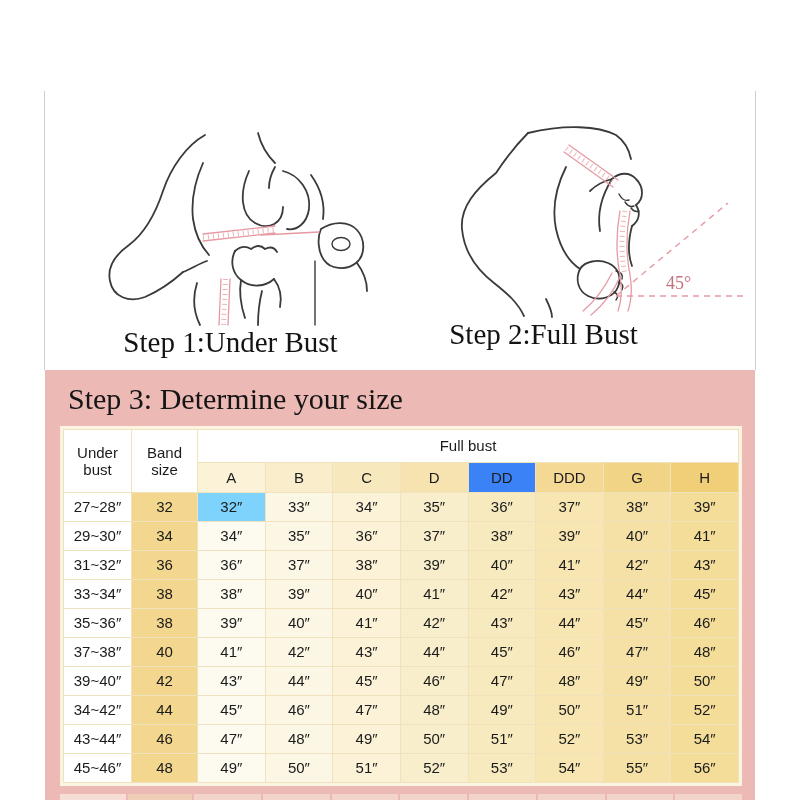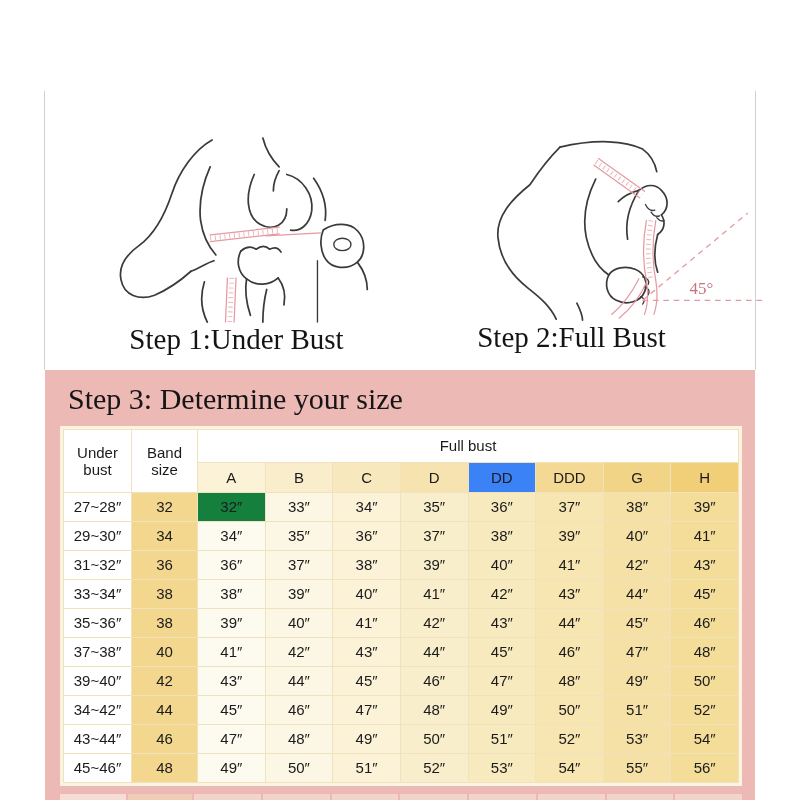--- a/index.html
+++ b/index.html
@@ -47,21 +47,21 @@
   .strip div{height:100%;}
 </style>
 </head>
 <body>
 
 <div id="page">
 
 
   <section class="illustrations">
 
-    <figure class="fig" style="margin:14px;">
+    <figure class="fig" style="margin:8px;">
       <svg viewBox="0 0 355 215">
 
         <path class="ink" d="M152,24 C134,34 118,56 110,80 C102,104 92,122 76,134 C62,144 54,156 57,170 C60,186 76,192 92,186 C106,180 120,170 130,161"></path>
         <path class="ink" d="M150,52 C142,70 138,90 140,108 C142,122 147,134 156,144"></path>
         <path class="ink" d="M205,22 C208,34 214,44 222,52"></path>
         <path class="ink" d="M196,60 C186,82 188,104 202,112 C216,120 230,112 230,96"></path>
         <path class="ink" d="M230,60 C246,64 258,80 256,98 C254,112 244,120 234,118"></path>
         <path class="ink" d="M222,56 C218,63 216,70 216,77"></path>
         <path class="ink" d="M258,64 C268,78 272,94 270,108"></path>
 
@@ -84,21 +84,21 @@
         <path class="tape" d="M150,130 L222,122"></path>
         <path class="tape-ticks" d="M150,126.5 L222,118.5"></path>
         <path class="tape" d="M208,124 L266,121"></path>
         <path class="tape" d="M168,168 L166,214"></path>
         <path class="tape" d="M177,168 L175,214"></path>
         <path class="tape-ticks" d="M172.5,168 L170.5,214"></path>
       </svg>
       <figcaption>Step 1:Under Bust</figcaption>
     </figure>
 
-    <figure class="fig right" style="margin:16px;">
+    <figure class="fig right" style="margin:0;">
       <svg viewBox="0 0 355 215">
 
         <path class="ink" d="M112,30 C150,21 182,23 200,32 C207,37 213,46 215,56"></path>
         <path class="ink" d="M112,30 C98,44 88,58 80,70 C60,86 44,104 46,126 C48,148 60,166 78,180 C92,191 102,200 108,213"></path>
         <path class="ink" d="M130,196 C134,204 136,210 136,214"></path>
 
         <path class="ink" d="M150,64 C140,84 136,106 140,126 C144,144 152,158 164,166"></path>
         <path class="ink" d="M196,76 C186,92 181,110 184,128"></path>
         <path class="ink" d="M164,166 C159,176 162,188 172,193 C184,199 198,194 202,184 C206,174 202,164 192,160 C182,156 169,158 164,166"></path>
         <path class="ink-thin" d="M200,168 q8,2 6,8 M202,179 q7,2 4,8 M198,189 q6,3 2,8"></path>
@@ -151,21 +151,21 @@
               <th style="background: #3b82f6;">DD</th>
               <th style="background: rgb(244, 217, 148);">DDD</th>
               <th style="background: rgb(242, 212, 135);">G</th>
               <th style="background: rgb(241, 207, 121);">H</th>
             </tr>
         </thead>
         <tbody id="size-rows">
             <tr>
               <td class="ub">27~28″</td>
               <td class="bd">32</td>
-              <td style="background: #15803d;">32″</td>
+              <td style="background: #7dd3fc;">32″</td>
               <td style="background: rgb(252, 246, 228);">33″</td>
               <td style="background: rgb(251, 242, 216);">34″</td>
               <td style="background: rgb(249, 238, 203);">35″</td>
               <td style="background: rgb(248, 234, 191);">36″</td>
               <td style="background: rgb(247, 229, 178);">37″</td>
               <td style="background: rgb(245, 225, 166);">38″</td>
               <td style="background: rgb(244, 221, 153);">39″</td>
             </tr>
             <tr>
               <td class="ub">29~30″</td>

